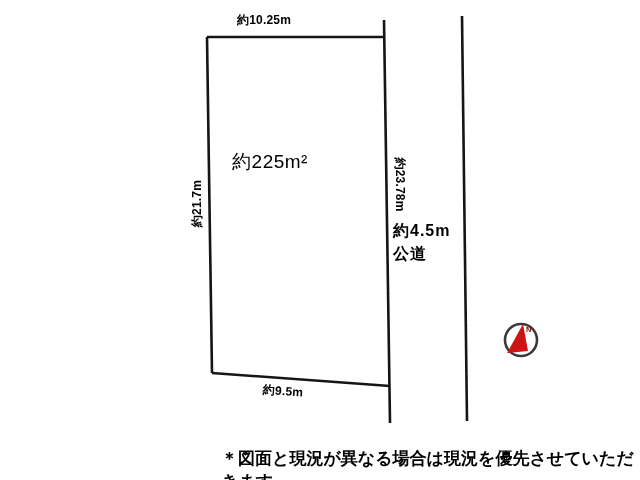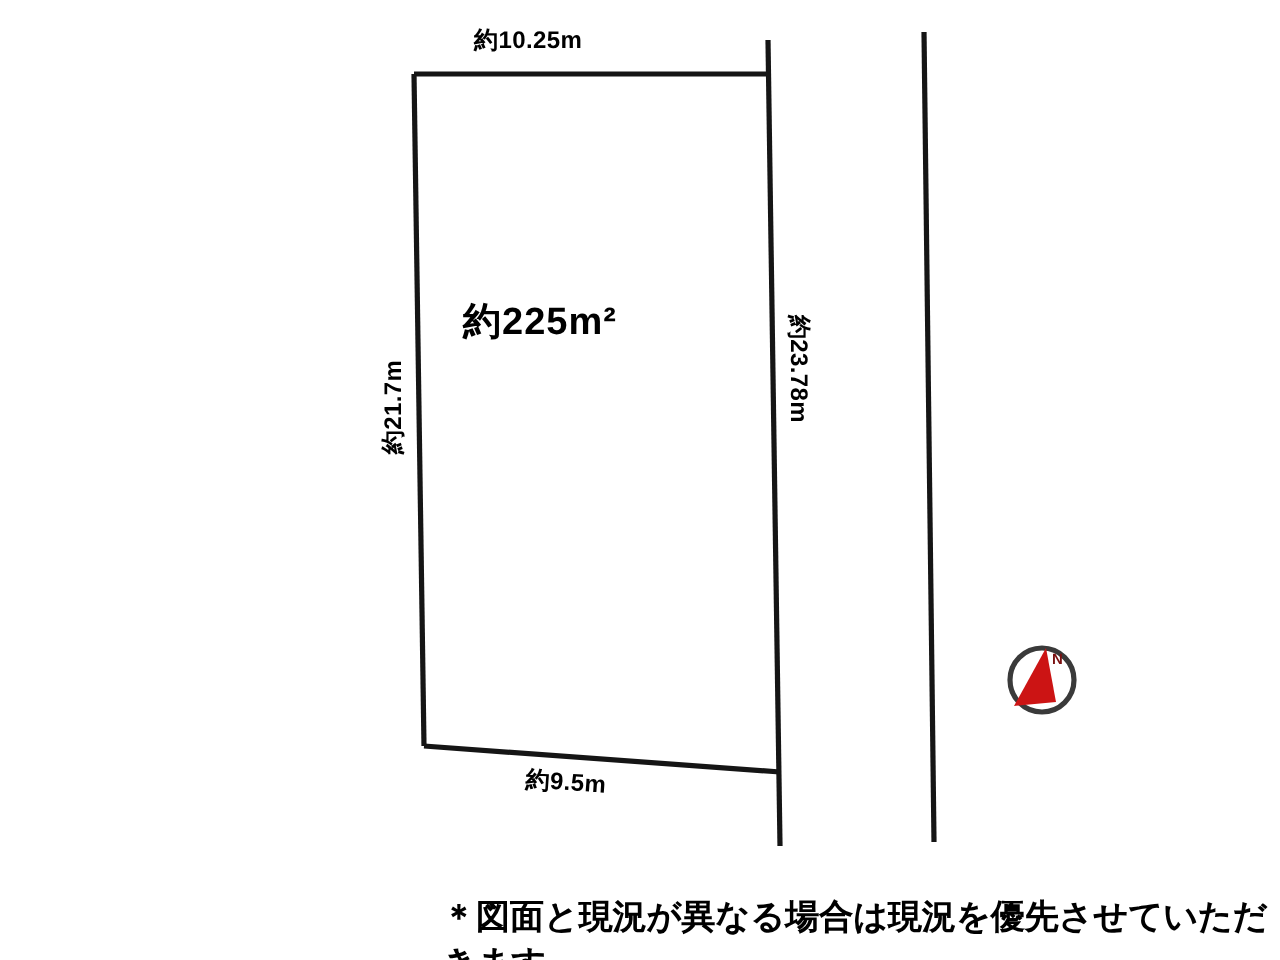--- a/index.html
+++ b/index.html
@@ -59,21 +59,21 @@
     text-align: center;
     transform: rotate(4deg);
   }
   .area-block {
     position: absolute;
     left: 180px;
     top: 146px;
     width: 180px;
     text-align: center;
     font-size: 19px;
-    font-weight: 700;
+    font-weight: 400;
     line-height: 31px;
     letter-spacing: 0.5px;
   }
   .road-block {
     position: absolute;
     left: 393px;
     top: 219px;
     font-size: 16px;
     font-weight: 700;
     line-height: 23px;
@@ -114,16 +114,20 @@
   <div class="label dim-label left-height">約21.7m</div>
 
   <div class="label dim-label right-height">約23.78m</div>
 
   <div class="label dim-label bottom-width">約9.5m</div>
 
   <div class="area-block">
     <div>約225m²</div>
   </div>
 
+  <div class="road-block">
+    <div>約4.5m</div>
+    <div>公道</div>
+  </div>
 
   <div class="note">＊図面と現況が異なる場合は現況を優先させていただきます．</div>
 
 </div>
 
 </body></html>

